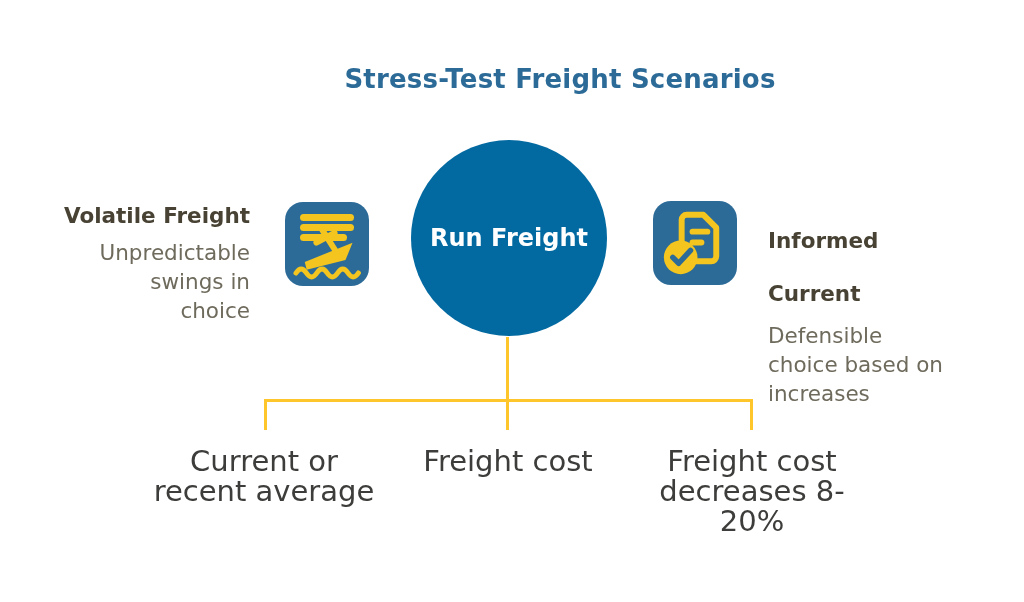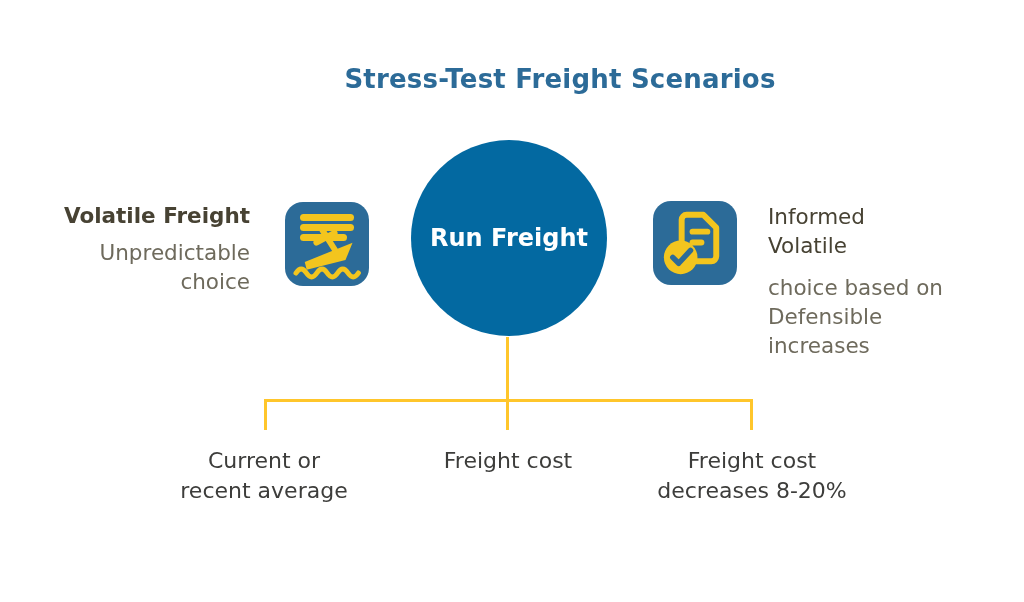--- a/index.html
+++ b/index.html
@@ -29,21 +29,21 @@
   }
   .left-block .heading div { font-size: 21.5px; font-weight: 700; color: #474233; line-height: 28px; }
   .left-block .desc { margin-top: 8px; }
   .left-block .desc div { font-size: 21.5px; color: #6E6A5C; line-height: 29px; }
 
   
   .right-block {
     position: absolute; left: 768px; top: 203px; width: 236px;
     text-align: left;
   }
-  .right-block .heading div { font-size: 21.5px; font-weight: 400; color: #474233; line-height: 28.5px; }
+  .right-block .heading div { font-size: 21.5px; font-weight: 700; color: #474233; line-height: 28.5px; margin-top: 24px; }
   .right-block .desc { margin-top: 13px; }
   .right-block .desc div { font-size: 21.5px; color: #6E6A5C; line-height: 29px; }
 
   .icon-tile {
     position: absolute;
     width: 84px; height: 84px;
     background: #2C6B98;
     border-radius: 18px;
   }
   .icon-tile.left  { left: 285px; top: 202px; }
@@ -66,39 +66,40 @@
 
   .yline { position: absolute; background: #FFC62B; }
   .stem       { left: 506px; top: 337px; width: 3px; height: 93px; }
   .hline      { left: 264px; top: 399px; width: 489px; height: 3px; }
   .stub-left  { left: 264px; top: 399px; width: 3px; height: 31px; }
   .stub-right { left: 750px; top: 399px; width: 3px; height: 31px; }
 
   .scenario {
     position: absolute; top: 446px; width: 240px;
     text-align: center;
-    font-size: 22px; color: #3D3D3B; line-height: 30px;
+    font-size: 29px; color: #3D3D3B; line-height: 30px;
   }
   .scenario.s0 { left: 144px; }
   .scenario.s1 { left: 388px; }
   .scenario.s2 { left: 632px; }
 </style>
 </head>
 <body>
 
 <div class="stage">
 
   <div class="title">Stress-Test Freight Scenarios</div>
 
   <div class="left-block">
     <div class="heading">
       <div>Volatile Freight</div>
     </div>
     <div class="desc">
       <div>Unpredictable</div>
+      <div>swings in</div>
       <div>choice</div>
     </div>
   </div>
 
   <div class="icon-tile left">
     <svg viewBox="0 0 84 84" aria-hidden="true">
       <g fill="#F3C51E" stroke="none">
         <rect x="15" y="12" width="54" height="7" rx="3.5"></rect>
         <rect x="15" y="22" width="54" height="7" rx="3.5"></rect>
         <rect x="15" y="32" width="47" height="7" rx="3.5"></rect>
@@ -122,25 +123,25 @@
       <line x1="40" y1="31" x2="55" y2="31" stroke="#F3C51E" stroke-width="6" stroke-linecap="round"></line>
       <line x1="40" y1="42" x2="49" y2="42" stroke="#F3C51E" stroke-width="6" stroke-linecap="round"></line>
       <circle cx="28" cy="57" r="17" fill="#F3C51E"></circle>
       <path d="M20 57 l6 6 l12 -13" fill="none" stroke="#2C6B98" stroke-width="5.5" stroke-linecap="round" stroke-linejoin="round"></path>
     </svg>
   </div>
 
   <div class="right-block">
     <div class="heading">
       <div>Informed</div>
-      <div>Volatile</div>
+      <div>Current</div>
     </div>
     <div class="desc">
+      <div>Defensible</div>
       <div>choice based on</div>
-      <div>Defensible</div>
       <div>increases</div>
     </div>
   </div>
 
   <div class="yline stem"></div>
   <div class="yline hline"></div>
   <div class="yline stub-left"></div>
   <div class="yline stub-right"></div>
 
   <div class="scenario s0">

